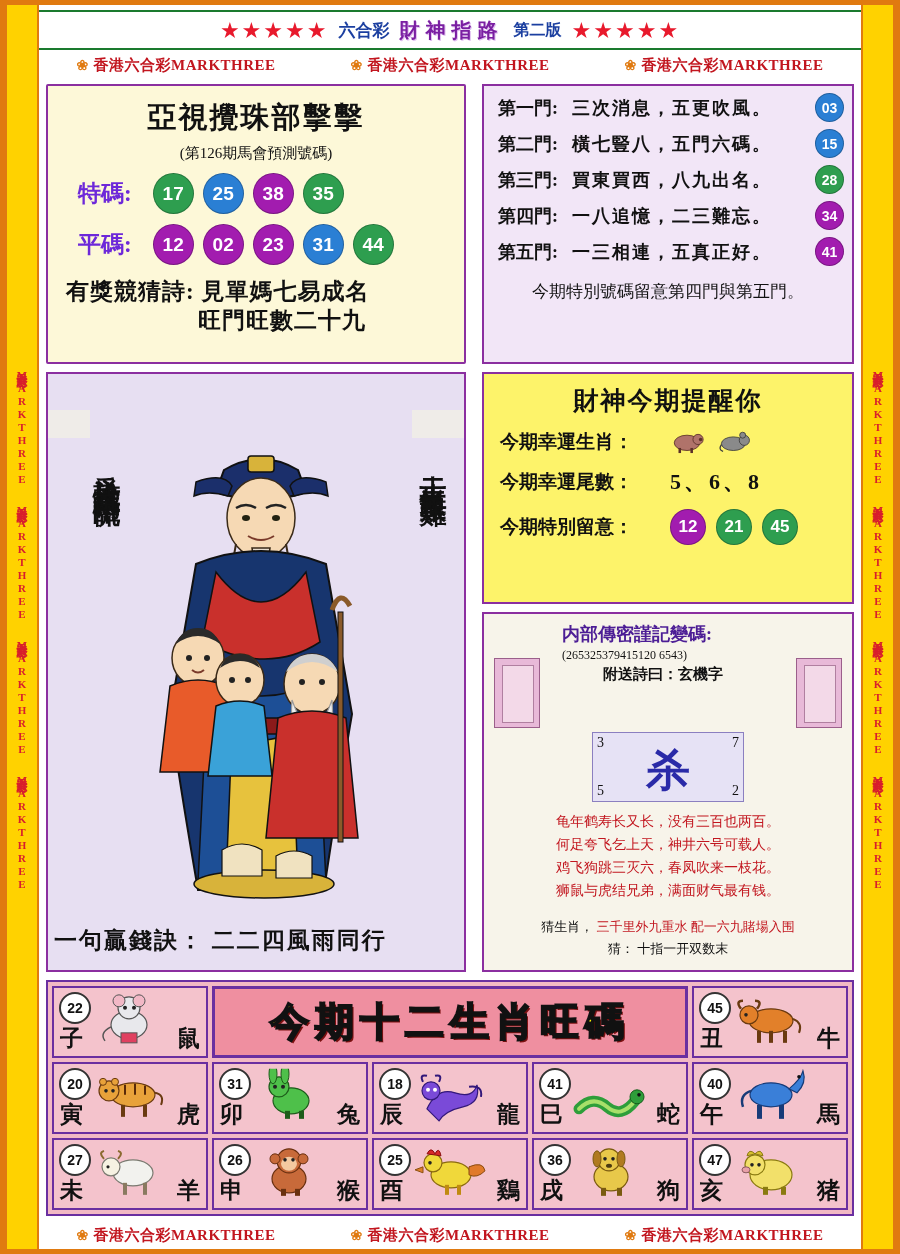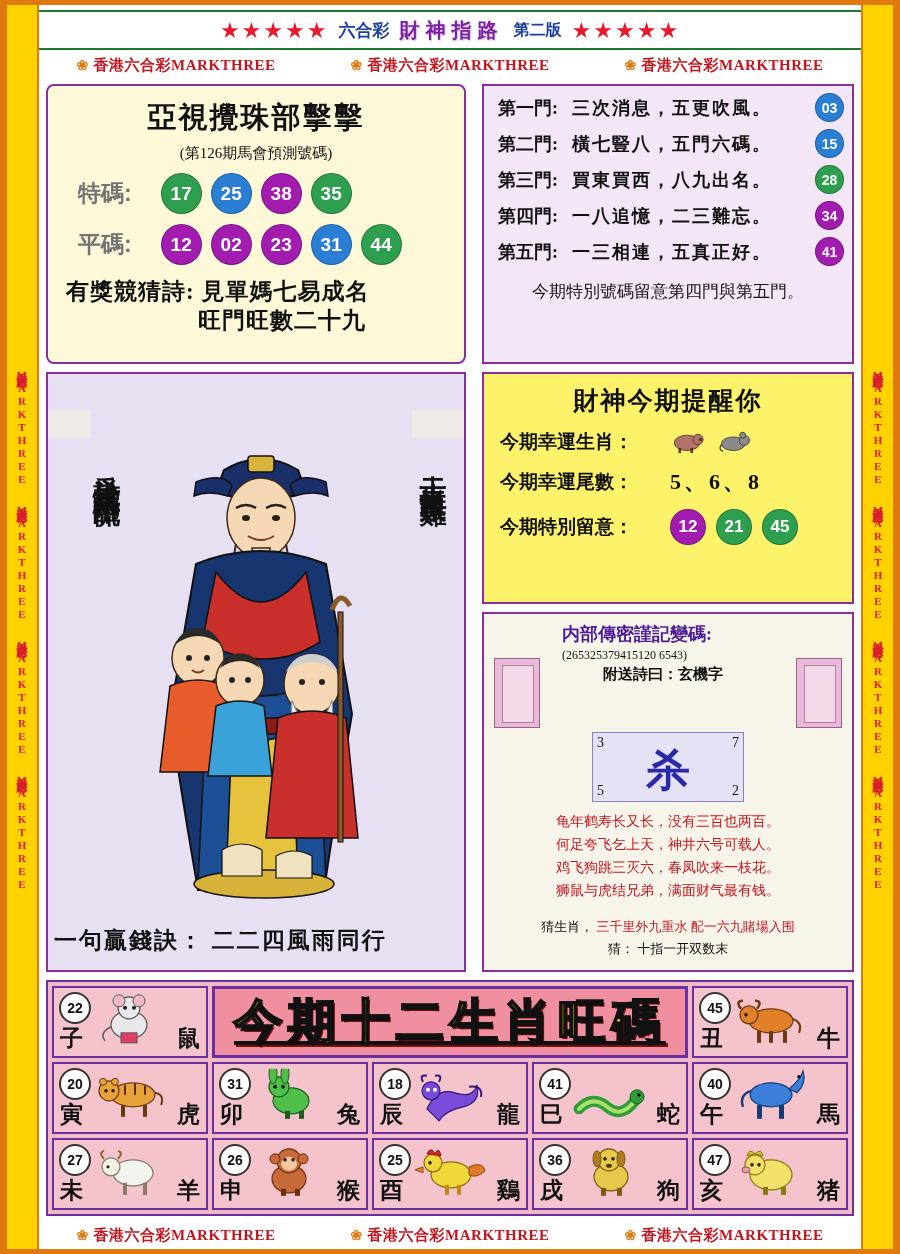--- a/index.html
+++ b/index.html
@@ -77,32 +77,32 @@
   .content{
     position:absolute;left:42px;top:84px;width:816px;height:1132px;
   }
 
   .panel{position:absolute;box-sizing:border-box;}
 
   
   .p-pred{
     left:4px;top:0;width:420px;height:280px;
     background:#fdf8d8;border:2px solid #8b2fa0;
-    border-radius:8px;
+    border-radius:2px;
   }
   .pred-title{
     text-align:center;font-family:"Liberation Serif",serif;
     font-size:29px;font-weight:bold;color:#111;margin-top:12px;letter-spacing:2px;
   }
   .pred-sub{
     text-align:center;font-family:"Liberation Serif",serif;
     font-size:15px;color:#111;margin-top:6px;
   }
   .ball-row{display:flex;align-items:center;margin:10px 0 0 30px;gap:9px;}
-  .ball-label{font-family:Liberation Sans, sans-serif;font-size:23px;font-weight:bold;color:#737373;margin-right:20px;}
+  .ball-label{font-family:Liberation Serif, serif;font-size:23px;font-weight:bold;color:#6d28d9;margin-right:12px;}
   .ball{
     width:39px;height:39px;border-radius:50%;
     display:flex;align-items:center;justify-content:center;
     color:#fff;font-weight:bold;font-size:19px;
     font-family:"Liberation Sans",sans-serif;
     border:1px solid rgba(0,0,0,.25);
   }
   .b-green{background:#2e9e4f;}
   .b-blue{background:#2a7fd4;}
   .b-red{background:#a21caf;}
@@ -264,25 +264,24 @@
     position:absolute;left:50%;top:50%;transform:translate(-50%,-54%);
     width:78px;height:54px;
   }
   .banner{
     grid-column:2 / span 3;
     background:#ef8fa0;border:3px solid #6a2fa0;
     display:flex;align-items:center;justify-content:center;
     box-sizing:border-box;
   }
   .banner-text{
-    font-family:"Liberation Serif",serif;font-size:48px;font-weight:bold;
+    font-family:"Liberation Serif",serif;font-size:39px;font-weight:bold;
     color:#fdf000;letter-spacing:6px;
     -webkit-text-stroke:2px #111;
     text-shadow:2px 2px 0 #7a1010;
-    text-decoration:underline;
   }
   .wm{
     position:absolute;background:#f0eee6;opacity:.85;
   }
 </style>
 </head>
 <body>
 
 <div class="page">
   <div class="frame-outer"></div>

